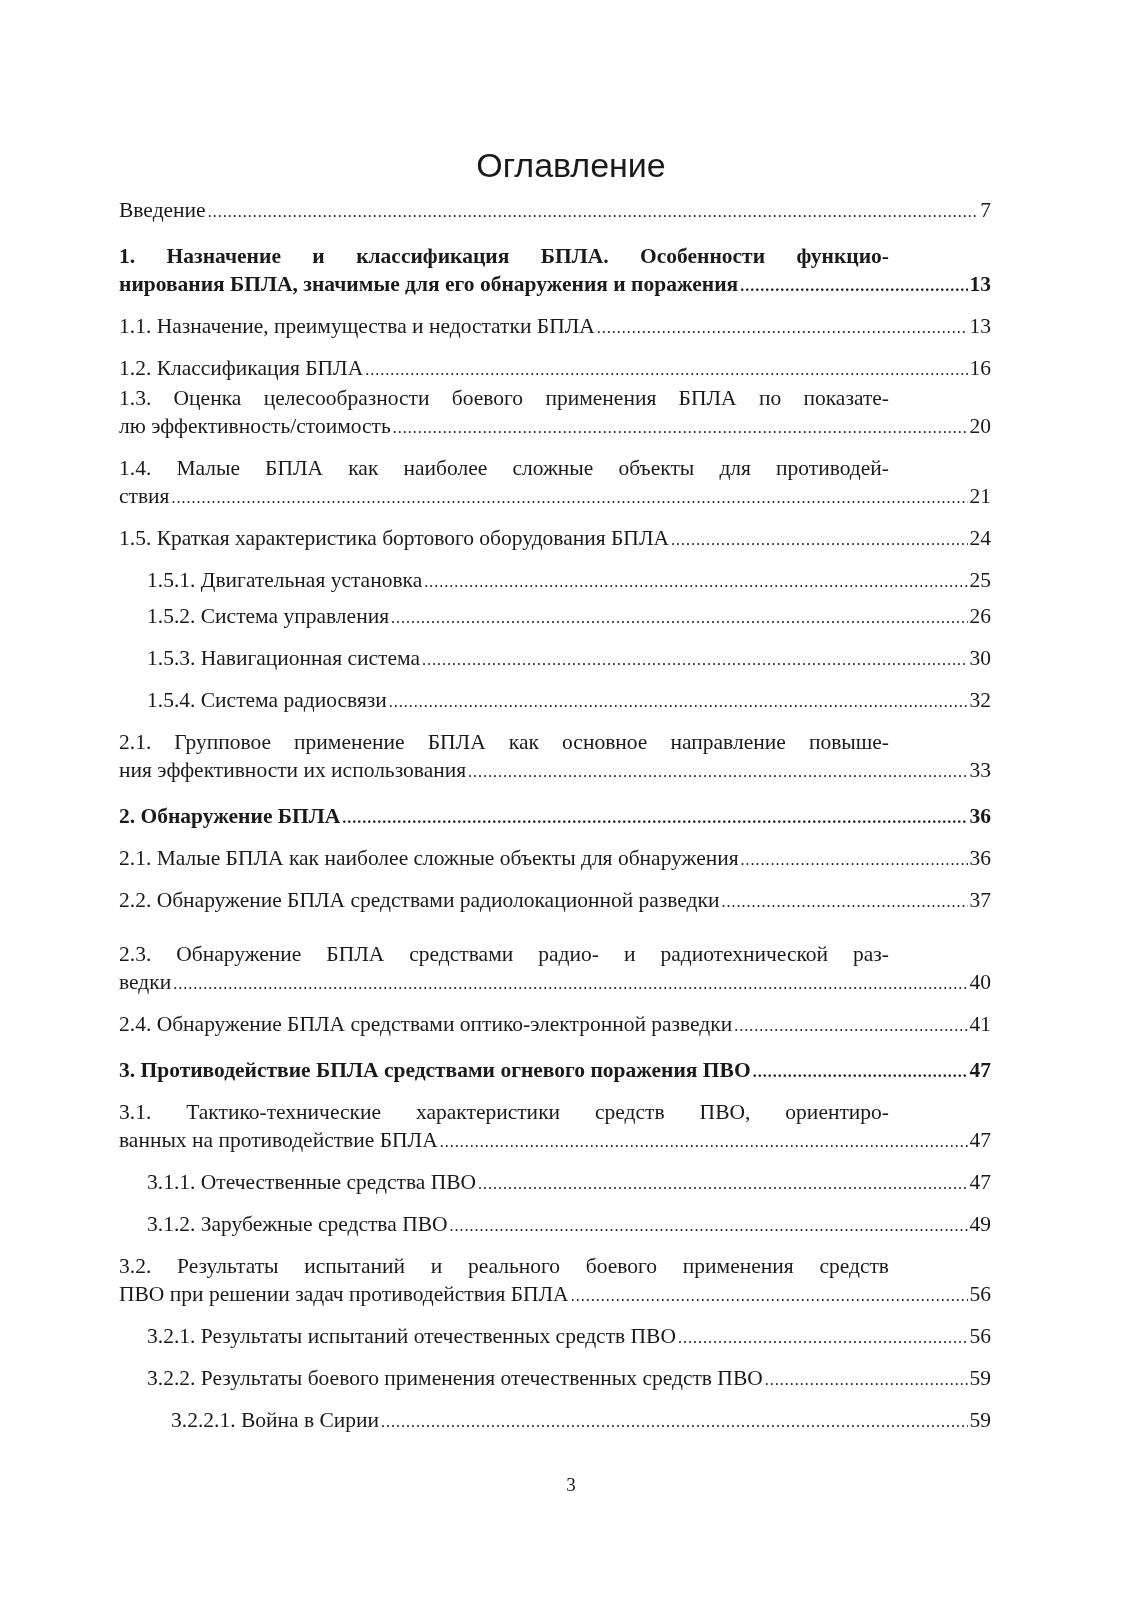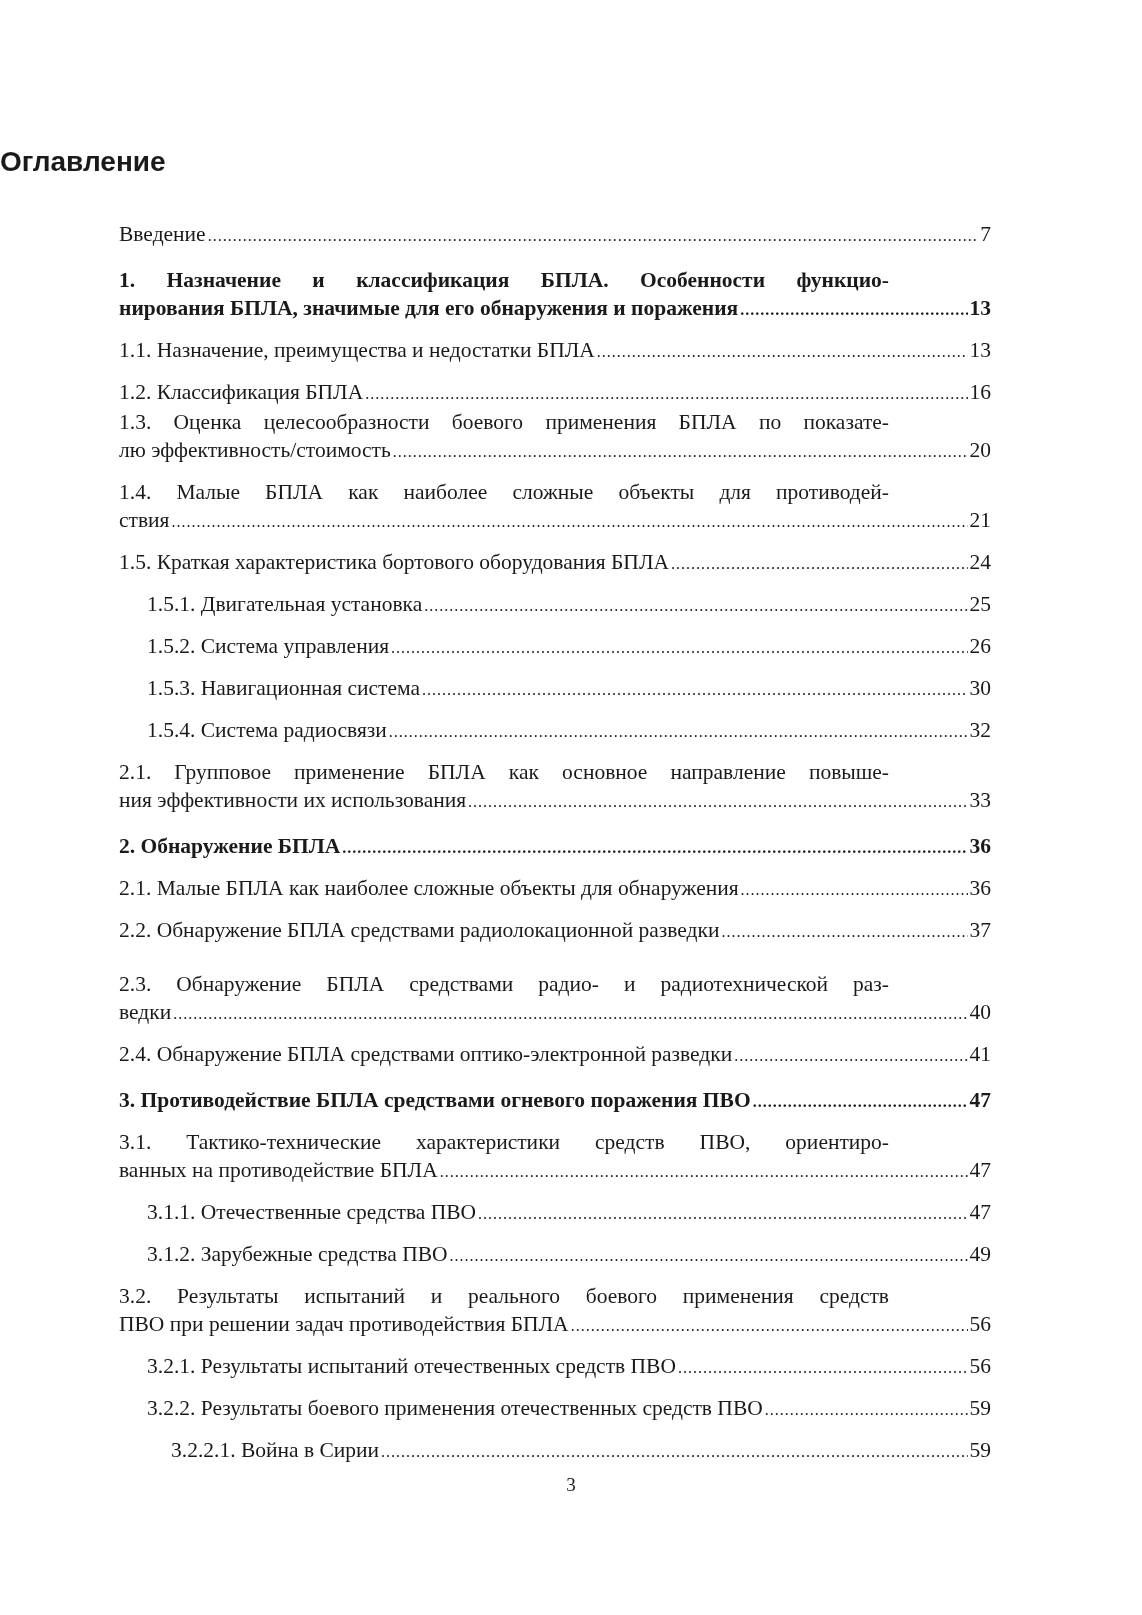--- a/index.html
+++ b/index.html
@@ -1,37 +1,37 @@
 <!DOCTYPE html>
 <html><head>
 <meta charset="utf-8">
 <style>
   html, body { margin: 0; padding: 0; background: #ffffff; }
   body { width: 1142px; height: 1615px; position: relative; overflow: hidden; font-family: "Liberation Serif", serif; color: #1a1a1a; }
-  .title { position: absolute; top: 146px; left: 0; width: 100%; text-align: left; font-family: "Liberation Sans", sans-serif; font-weight: bold; font-size: 28px; }
+  .title { position: absolute; top: 146px; left: 0; width: 100%; text-align: center; font-family: "Liberation Sans", sans-serif; font-weight: normal; font-size: 34px; }
   .toc { position: absolute; top: 196px; left: 119px; width: 872px; }
   .entry { position: relative; font-size: 21.5px; line-height: 28px; }
   .entry .line1 { display: block; text-align: justify; text-align-last: justify; width: 770px; }
   .entry .last { display: flex; align-items: baseline; }
   .entry .last .txt { white-space: nowrap; }
   .entry .last .dots { flex: 1; overflow: hidden; white-space: nowrap; margin: 0 2px; }
   .entry .last .dots::after { content: "........................................................................................................................................................................................................"; letter-spacing: 1px; font-size: 16px; }
   .entry .last .page { white-space: nowrap; }
   .bold { font-weight: bold; margin-top: 16px; }
   .lvl2 { padding-left: 28px; }
   .lvl3 { padding-left: 52px; }
   .pagenum { position: absolute; top: 1474px; left: 0; width: 100%; text-align: center; font-size: 19px; }
 </style>
 </head>
 <body>
 
 <div>
   <div class="title">Оглавление</div>
   <div class="toc" id="toc">
-      <div class="entry" style="margin-bottom: 10px; margin-top: 24px;">
+      <div class="entry" style="margin-bottom: 10px;">
         <div class="last">
           <span class="txt">Введение</span>
           <span class="dots"></span>
           <span class="page">7</span>
         </div>
       </div>
       <div class="entry bold" style="margin-bottom: 12px;">
         <span class="line1">1. Назначение и классификация БПЛА. Особенности функцио-</span>
         <div class="last">
           <span class="txt">нирования БПЛА, значимые для его обнаружения и поражения</span>
@@ -69,21 +69,21 @@
           <span class="page">21</span>
         </div>
       </div>
       <div class="entry" style="margin-bottom: 12px;">
         <div class="last">
           <span class="txt">1.5. Краткая характеристика бортового оборудования БПЛА</span>
           <span class="dots"></span>
           <span class="page">24</span>
         </div>
       </div>
-      <div class="entry lvl2" style="margin-bottom: 12px;">
+      <div class="entry lvl2" style="margin-bottom: 6px;">
         <div class="last">
           <span class="txt">1.5.1. Двигательная установка</span>
           <span class="dots"></span>
           <span class="page">25</span>
         </div>
       </div>
       <div class="entry lvl2" style="margin-bottom: 12px;">
         <div class="last">
           <span class="txt">1.5.2. Система управления</span>
           <span class="dots"></span>

